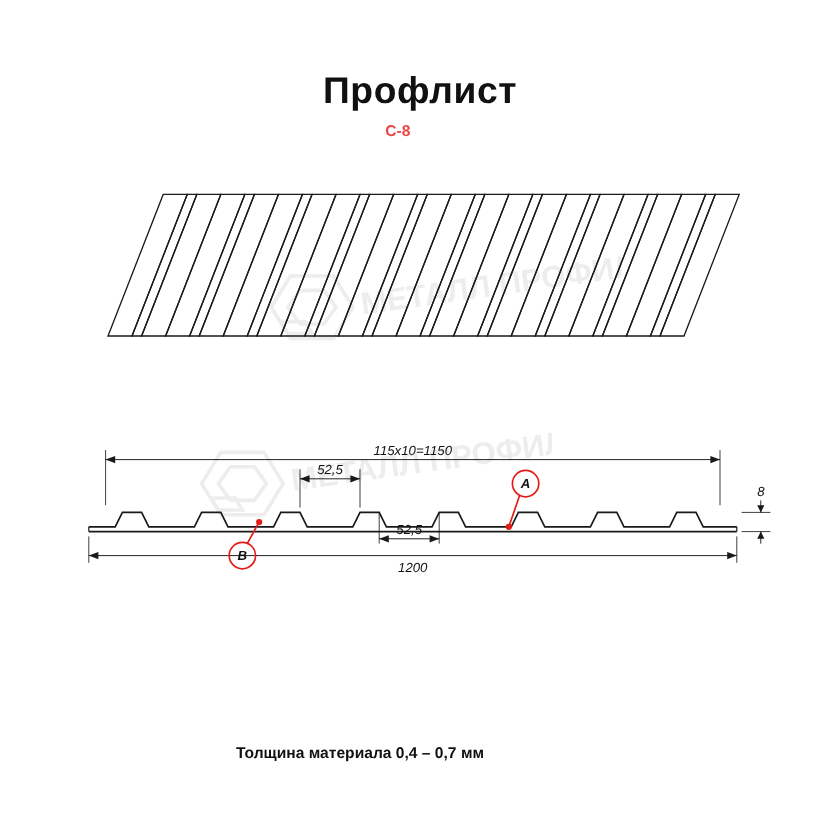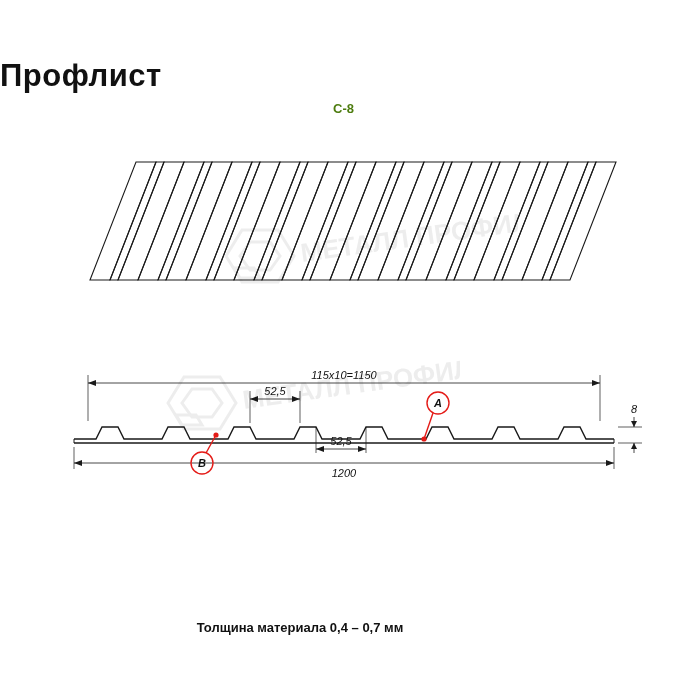--- a/index.html
+++ b/index.html
@@ -18,36 +18,35 @@
   .page {
     position: relative;
     width: 700px;
     height: 700px;
   }
   .title {
     position: absolute;
     top: 58px;
     left: 0;
     width: 700px;
-    text-align: left;
+    text-align: center;
     font-size: 31px;
     font-weight: bold;
     letter-spacing: 0.5px;
     color: #111111;
   }
   .subtitle {
     position: absolute;
     top: 101px;
     left: 0;
     width: 663px;
     text-align: center;
     font-size: 13px;
     font-weight: bold;
-    color: #4d7c0f;
-    padding-left: 12px;
+    color: #ef4444;
   }
   .footer-note {
     position: absolute;
     top: 620px;
     left: 0;
     width: 600px;
     text-align: center;
     font-size: 13px;
     font-weight: bold;
     color: #111111;

